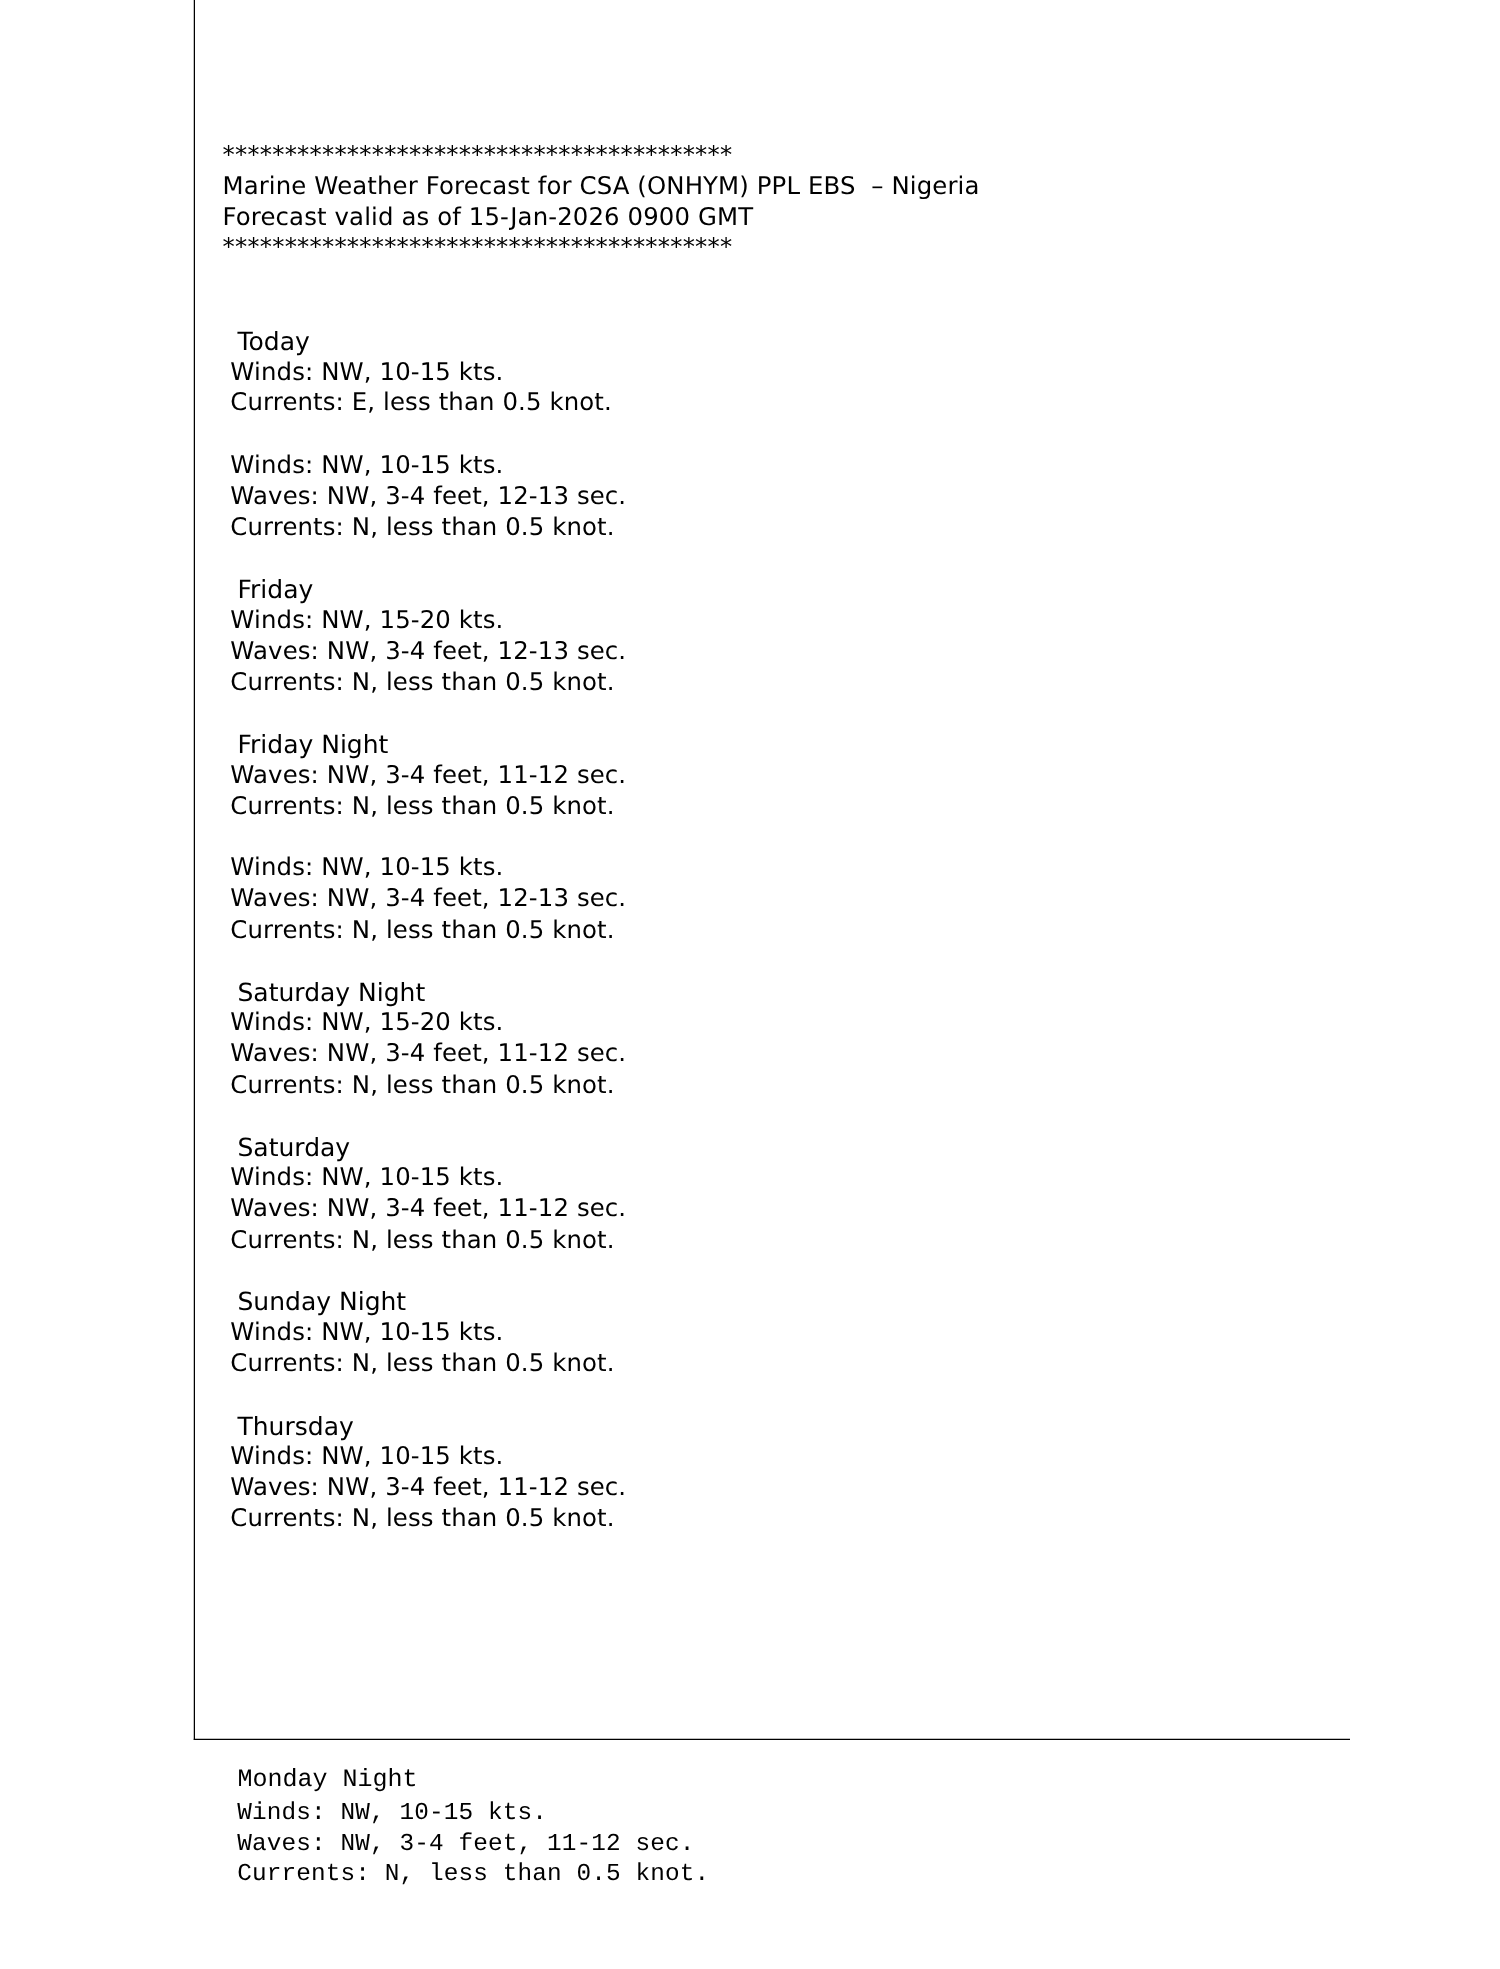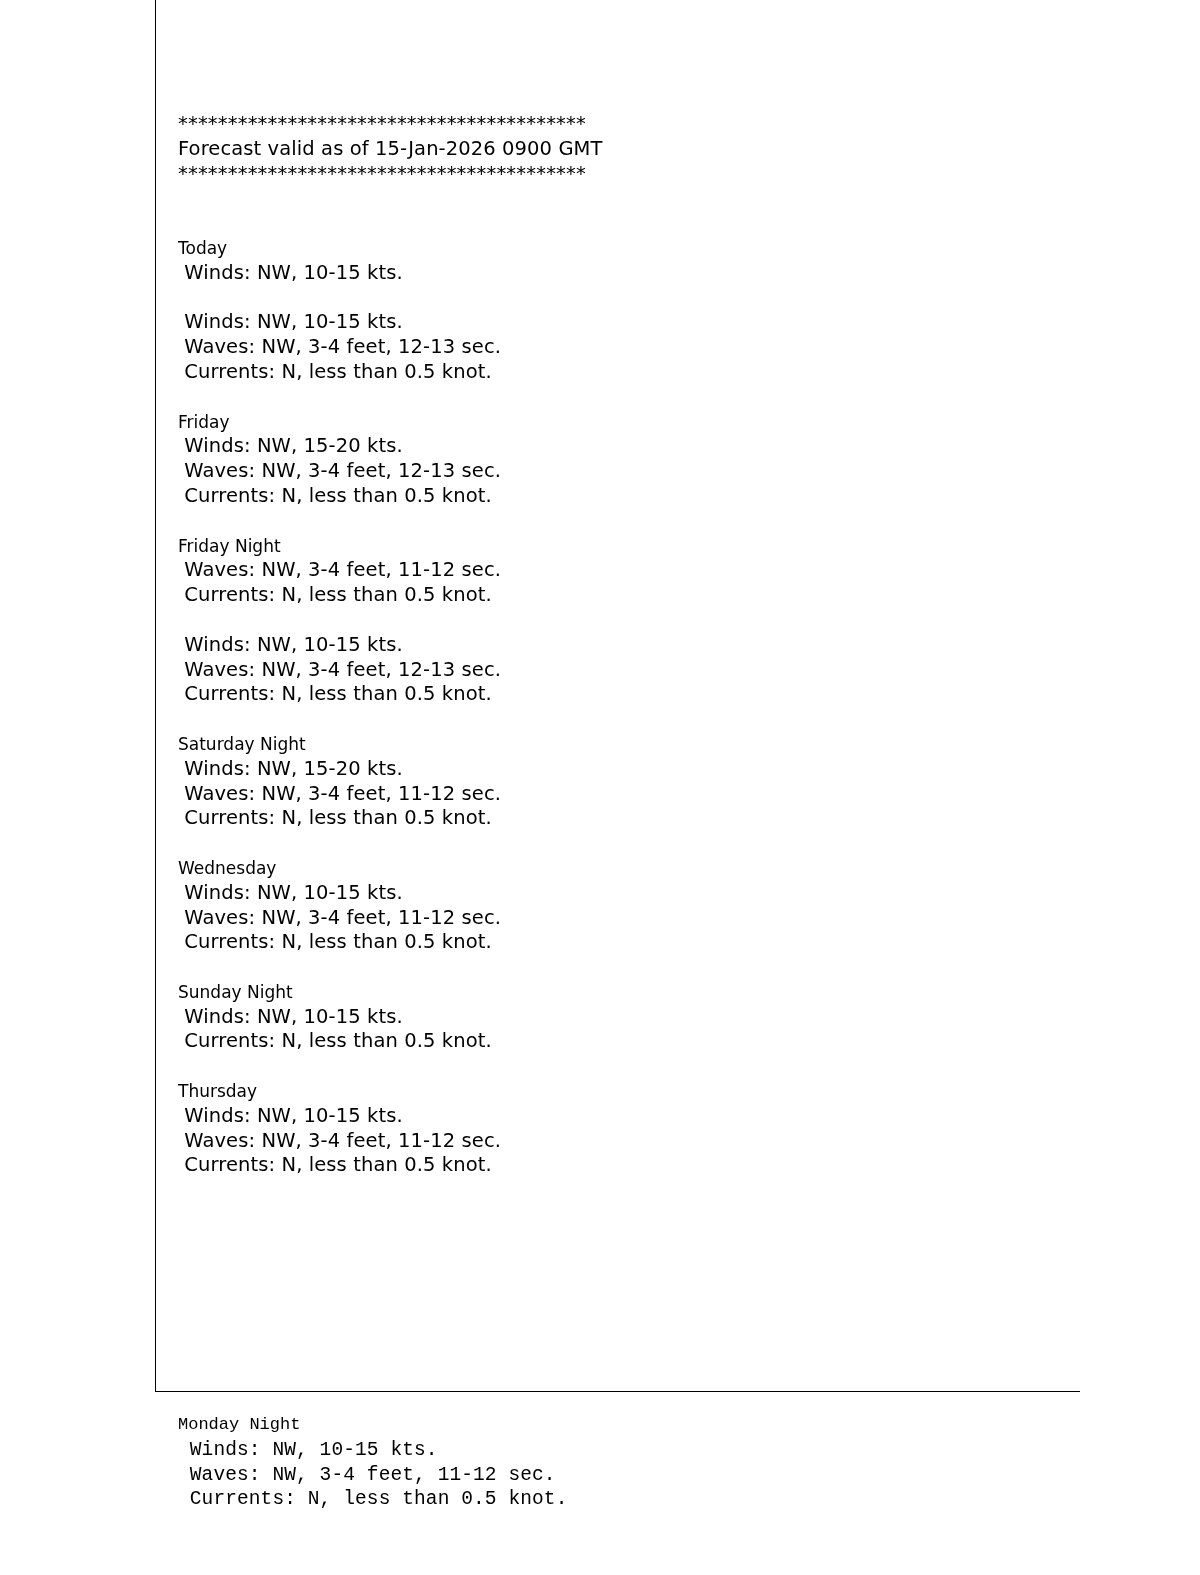--- a/index.html
+++ b/index.html
@@ -48,53 +48,56 @@
   .stars {
     font-size: 19.5px;
     line-height: 24.8px;
     white-space: pre;
     letter-spacing: 0.2px;
   }
   .blank {
     height: 24.8px;
   }
   .period-title {
-    font-size: 17px;
+    font-size: 20px;
     line-height: 24.8px;
     white-space: pre;
+    margin-left: 12px;
   }
   
   .tail {
     position: absolute;
     left: 178px;
     top: 1413px;
     width: 880px;
     font-family: Liberation Mono, monospace;
   }
 </style>
 </head>
 <body>
 
 <div class="page">
 
   <div class="frame"></div>
 
   <div class="content">
 
     <div class="stars">*****************************************</div>
+    <div class="line">Marine Weather Forecast for CSA (ONHYM) PPL EBS  – Nigeria</div>
     <div class="line">Forecast valid as of 15-Jan-2026 0900 GMT</div>
     <div class="stars">*****************************************</div>
 
     <div class="blank"></div>
 
 
     <div class="blank"></div>
 
     <div class="period-title">Today</div>
     <div class="line"> Winds: NW, 10-15 kts.</div>
+    <div class="line"> Currents: E, less than 0.5 knot.</div>
     <div class="blank"></div>
 
     <div class="line"> Winds: NW, 10-15 kts.</div>
     <div class="line"> Waves: NW, 3-4 feet, 12-13 sec.</div>
     <div class="line"> Currents: N, less than 0.5 knot.</div>
     <div class="blank"></div>
 
     <div class="period-title">Friday</div>
     <div class="line"> Winds: NW, 15-20 kts.</div>
     <div class="line"> Waves: NW, 3-4 feet, 12-13 sec.</div>
@@ -110,21 +113,21 @@
     <div class="line"> Waves: NW, 3-4 feet, 12-13 sec.</div>
     <div class="line"> Currents: N, less than 0.5 knot.</div>
     <div class="blank"></div>
 
     <div class="period-title">Saturday Night</div>
     <div class="line"> Winds: NW, 15-20 kts.</div>
     <div class="line"> Waves: NW, 3-4 feet, 11-12 sec.</div>
     <div class="line"> Currents: N, less than 0.5 knot.</div>
     <div class="blank"></div>
 
-    <div class="period-title">Wednesday</div>
+    <div class="period-title">Saturday</div>
     <div class="line"> Winds: NW, 10-15 kts.</div>
     <div class="line"> Waves: NW, 3-4 feet, 11-12 sec.</div>
     <div class="line"> Currents: N, less than 0.5 knot.</div>
     <div class="blank"></div>
 
     <div class="period-title">Sunday Night</div>
     <div class="line"> Winds: NW, 10-15 kts.</div>
     <div class="line"> Currents: N, less than 0.5 knot.</div>
     <div class="blank"></div>
 

